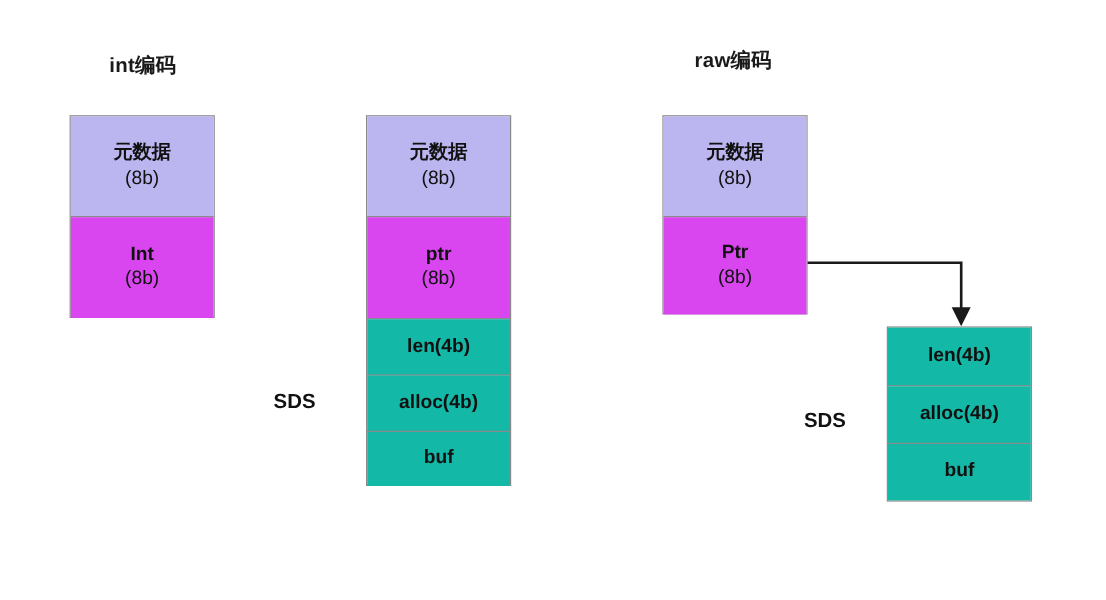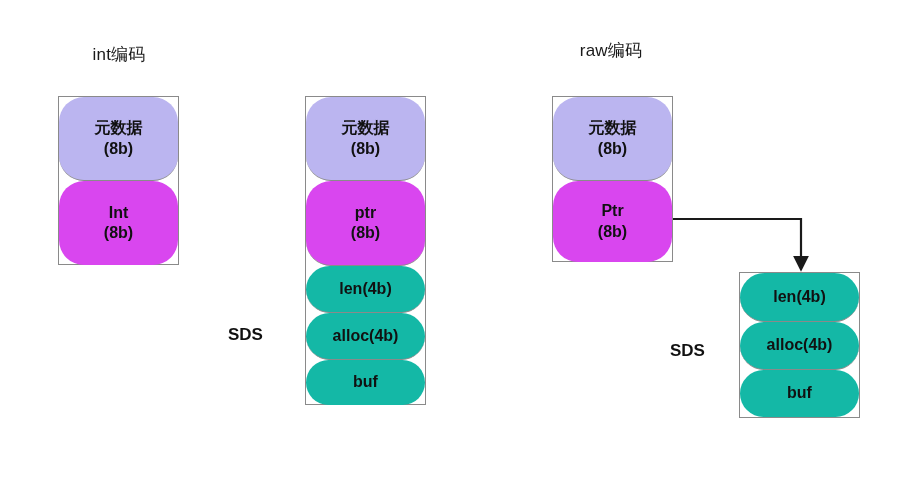--- a/index.html
+++ b/index.html
@@ -16,21 +16,21 @@
   }
   #canvas {
     position: relative;
     width: 922px;
     height: 500px;
   }
 
   .col-title {
     position: absolute;
     font-size: 17px;
-    font-weight: normal;
+    font-weight: bold;
     color: #1a1a1a;
     text-align: center;
     white-space: nowrap;
     letter-spacing: 0.2px;
   }
 
   .struct {
     position: absolute;
     box-sizing: border-box;
     border: 1px solid #8a8a8a;
@@ -43,27 +43,26 @@
     display: flex;
     flex-direction: column;
     align-items: center;
     justify-content: center;
     font-size: 16px;
     font-weight: bold;
     color: #111111;
     line-height: 1.28;
     border-bottom: 1px solid #8a8a8a;
     text-align: center;
-    border-radius: 25px;
   }
   .seg:last-child {
     border-bottom: none;
   }
   .seg .l2 {
-    font-weight: bold;
+    font-weight: normal;
   }
 
   .meta { background: #bbb5f0; }
   .val  { background: #d946ef; }
   .sds  { background: #14b8a6; }
 
   .sds-label {
     position: absolute;
     font-size: 17px;
     font-weight: bold;

